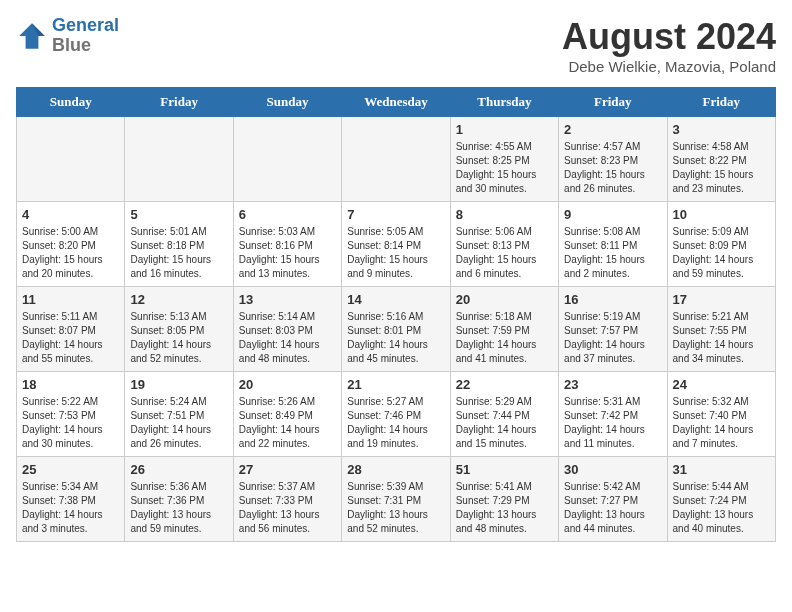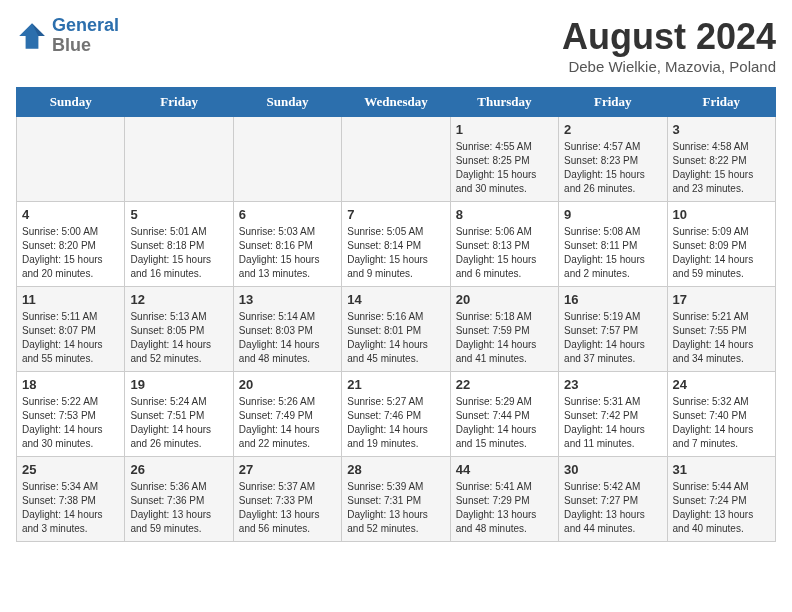--- a/index.html
+++ b/index.html
@@ -264,21 +264,21 @@
         <td>
           <span class="day-number">19</span>
           <div class="cell-content">Sunrise: 5:24 AM
 Sunset: 7:51 PM
 Daylight: 14 hours
 and 26 minutes.</div>
         </td>
         <td>
           <span class="day-number">20</span>
           <div class="cell-content">Sunrise: 5:26 AM
-Sunset: 7:49 PM
+Sunset: 8:49 PM
 Daylight: 14 hours
 and 22 minutes.</div>
         </td>
         <td>
           <span class="day-number">21</span>
           <div class="cell-content">Sunrise: 5:27 AM
 Sunset: 7:46 PM
 Daylight: 14 hours
 and 19 minutes.</div>
         </td>
@@ -327,21 +327,21 @@
 and 56 minutes.</div>
         </td>
         <td>
           <span class="day-number">28</span>
           <div class="cell-content">Sunrise: 5:39 AM
 Sunset: 7:31 PM
 Daylight: 13 hours
 and 52 minutes.</div>
         </td>
         <td>
-          <span class="day-number">44</span>
+          <span class="day-number">51</span>
           <div class="cell-content">Sunrise: 5:41 AM
 Sunset: 7:29 PM
 Daylight: 13 hours
 and 48 minutes.</div>
         </td>
         <td>
           <span class="day-number">30</span>
           <div class="cell-content">Sunrise: 5:42 AM
 Sunset: 7:27 PM
 Daylight: 13 hours

